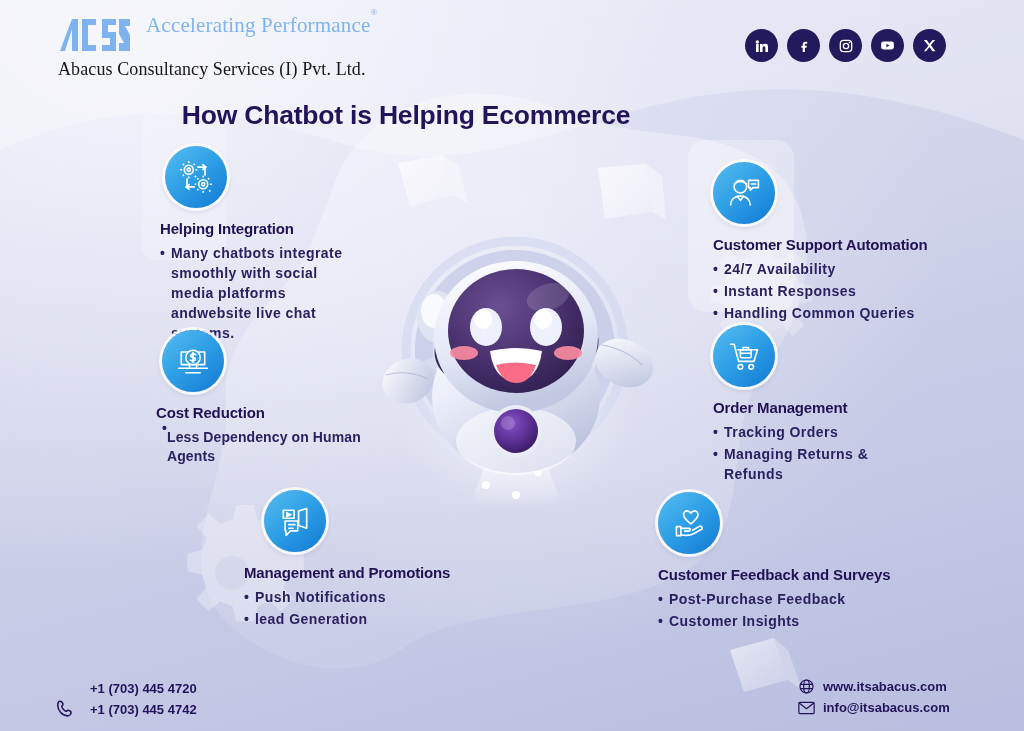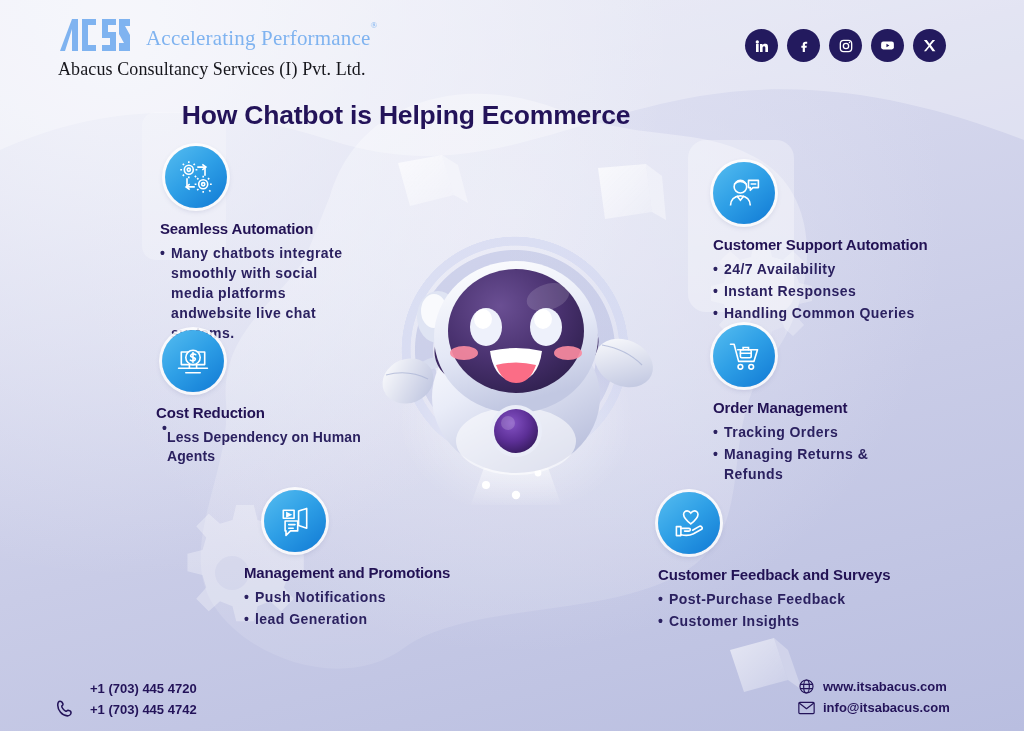--- a/index.html
+++ b/index.html
@@ -17,21 +17,21 @@
   
   .bgwave{position:absolute;left:0;top:0;width:1024px;height:731px;}
   .rings{position:absolute;left:355px;top:190px;width:320px;height:320px;border-radius:50%;
     background:
       radial-gradient(circle, rgba(255,255,255,.30) 0 28%, rgba(255,255,255,0) 28.6%),
       radial-gradient(circle, rgba(255,255,255,0) 0 36%, rgba(173,180,221,.45) 36.3% 44%, rgba(255,255,255,0) 44.4%),
       radial-gradient(circle, rgba(255,255,255,0) 0 46%, rgba(206,212,240,.55) 46.3% 50%, rgba(255,255,255,0) 50.2%);
   }
   
   .logo-wrap{position:absolute;left:58px;top:18px;}
-  .logo-row{display:flex;align-items:flex-end;gap:6px;}
+  .logo-row{display:flex;gap:6px;}
   .acs-mark{display:block;}
   .tagline{font-family:"Liberation Serif", serif;font-size:21px;color:#7fb3f0;
     letter-spacing:.2px;line-height:1;position:relative;top:-3px;}
   .tagline sup{font-size:9px;top:-9px;position:relative;}
   .company{font-family:"Liberation Serif", serif;font-size:18px;color:#16161c;
     margin-top:7px;letter-spacing:.1px;}
   .social{position:absolute;right:78px;top:29px;display:flex;gap:9px;}
   .sbtn{width:33px;height:33px;border-radius:50%;background:#231a5e;
     display:flex;align-items:center;justify-content:center;}
   .sbtn svg{display:block;}
@@ -269,21 +269,21 @@
         <path d="M12,4.5 v-2 M12,21.5 v-2 M4.5,12 h-2 M21.5,12 h-2 M6.7,6.7 l-1.4,-1.4 M18.7,18.7 l1.4,1.4 M17.3,6.7 l1.4,-1.4 M6.7,17.3 l-1.4,1.4"></path>
         <circle cx="28" cy="28" r="5"></circle>
           <circle cx="28" cy="28" r="1.8"></circle>
         <path d="M28,20.5 v-2 M28,37.5 v-2 M20.5,28 h-2 M37.5,28 h-2 M22.7,22.7 l-1.4,-1.4 M34.7,34.7 l1.4,1.4 M33.3,22.7 l1.4,-1.4 M22.7,33.3 l-1.4,1.4"></path>
         <path d="M22,9 h8 v9" stroke-linecap="round"></path>
           <path d="M27,6 l4,3 -4,3"></path>
         <path d="M18,31 h-8 v-9" stroke-linecap="round"></path>
           <path d="M13,34 l-4,-3 4,-3"></path>
       </svg>
     </div>
-    <div class="fhead">Seamless Automation</div>
+    <div class="fhead">Helping Integration</div>
     <ul class="flist">
       <li>Many chatbots integrate smoothly with social media platforms andwebsite live chat systems.</li>
     </ul>
   </div>
 
   <div class="feat" id="f-cost">
     <div class="ficon">
       <svg width="36" height="36" viewBox="0 0 40 40" fill="none" stroke="#ffffff" stroke-width="1.8">
         <path d="M7,10 h26 v14 h-26 z" stroke-linejoin="round"></path>
         <path d="M4,28 h32 M12,33 h16" stroke-linecap="round"></path>

